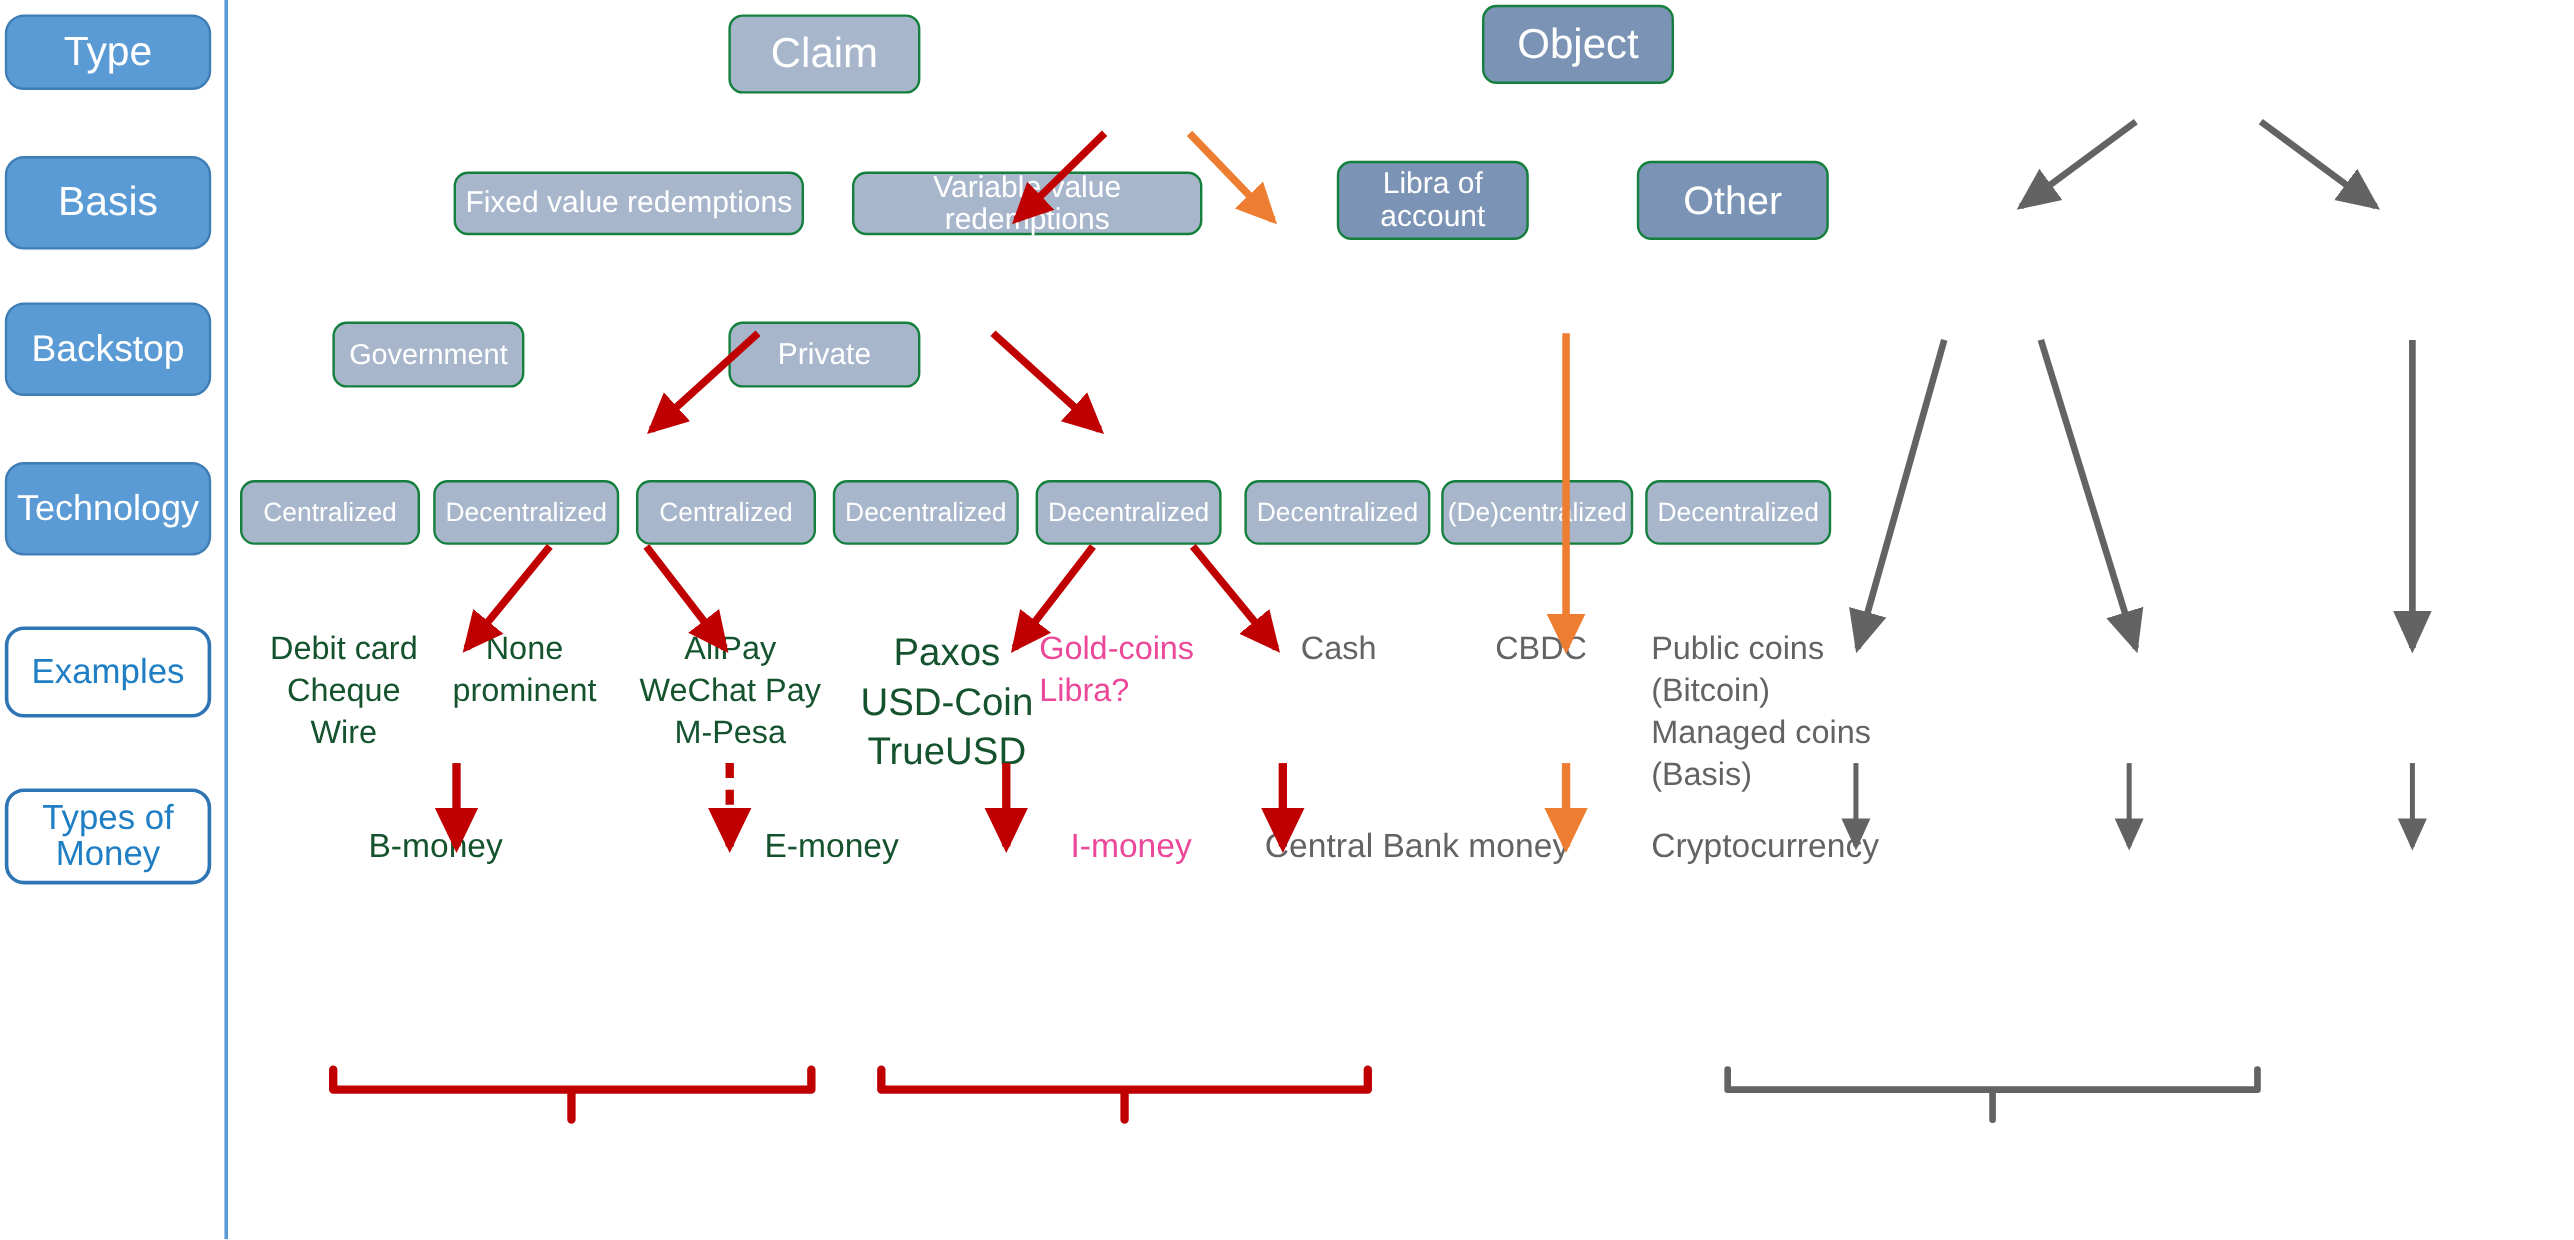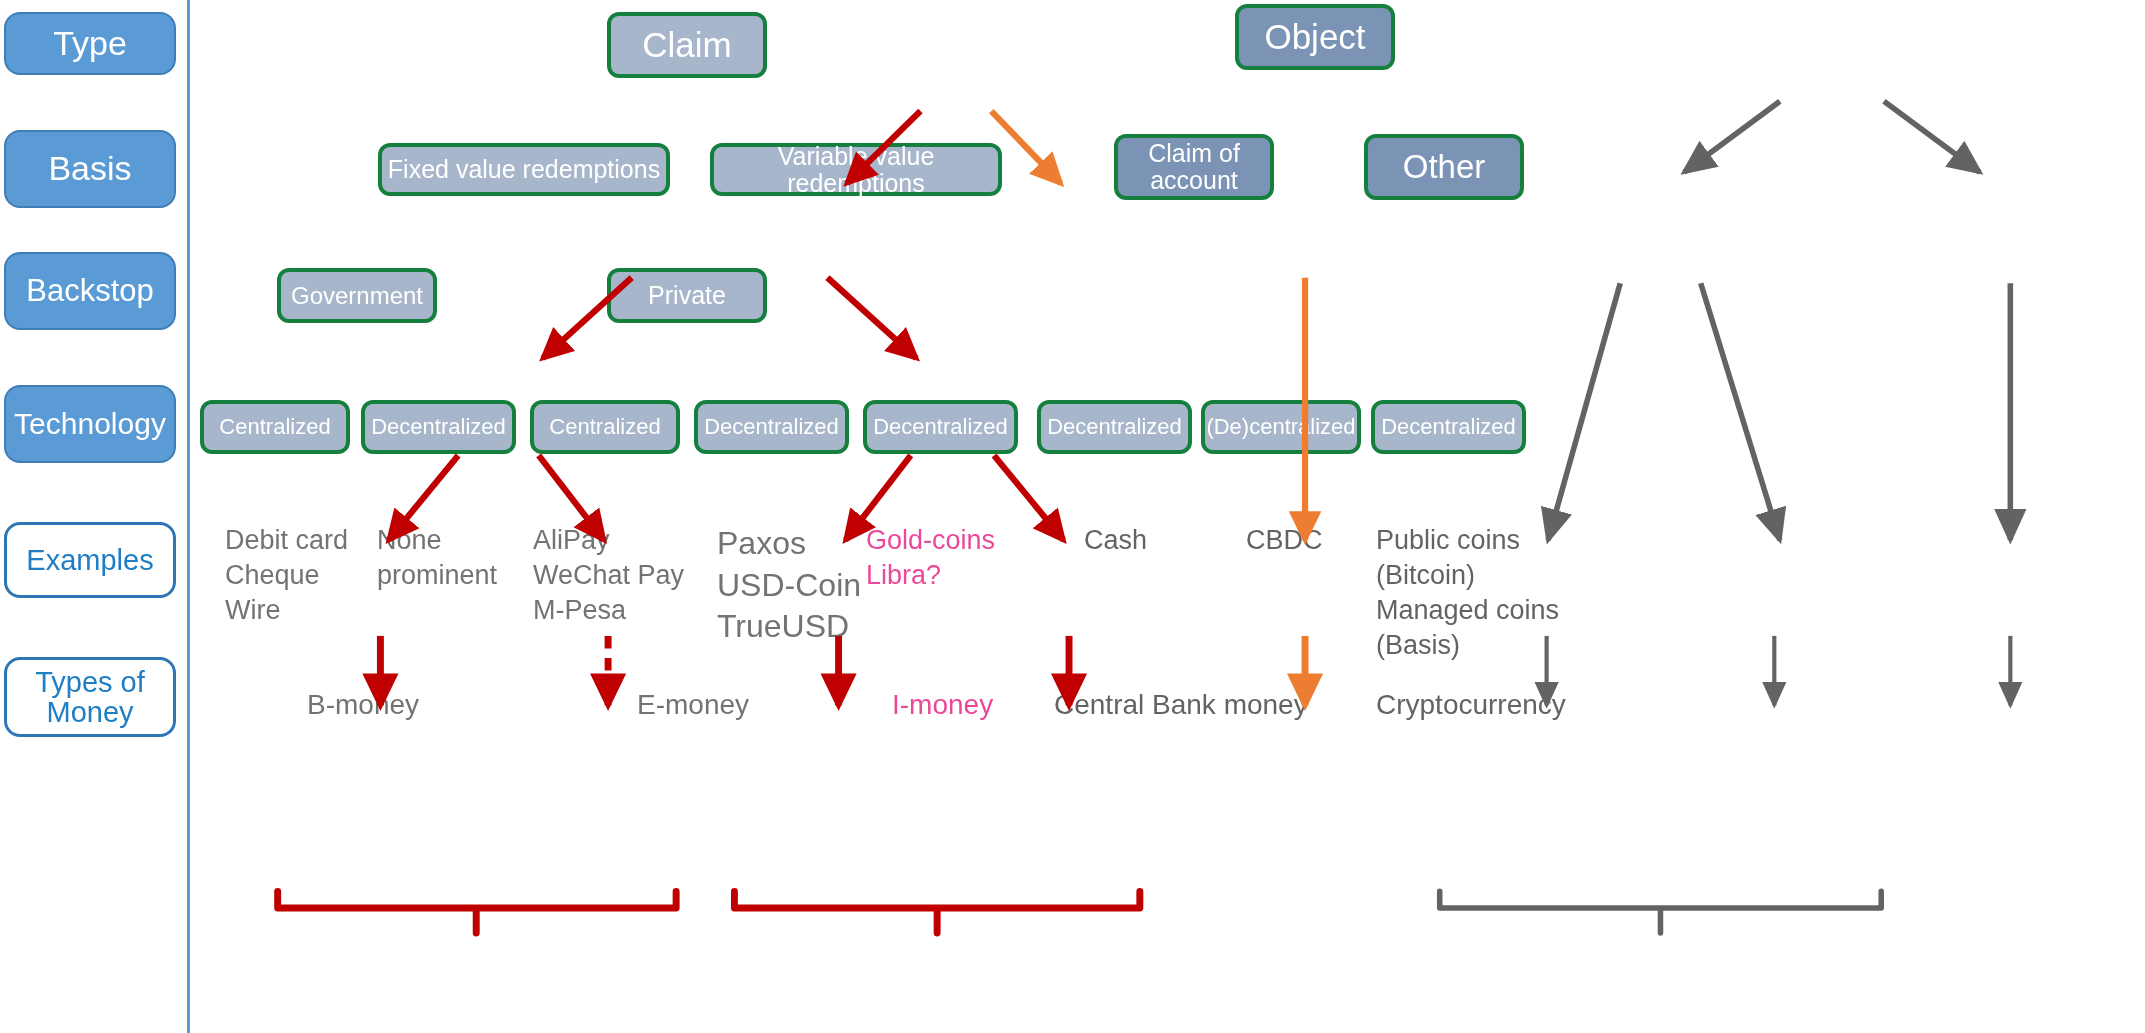--- a/index.html
+++ b/index.html
@@ -11,27 +11,27 @@
   .rail{position:absolute;left:4px;width:172px;border-radius:16px;
         display:flex;align-items:center;justify-content:center;text-align:center;
         box-sizing:border-box;line-height:1.05;}
   .rail.filled{background:#5b9bd5;border:2px solid #3f7db5;color:#ffffff;}
   .rail.hollow{background:#ffffff;border:3px solid #2e75b6;color:#1f7ec4;}
 
   
   .node{position:absolute;box-sizing:border-box;border-radius:12px;
         display:flex;align-items:center;justify-content:center;text-align:center;
         color:#ffffff;line-height:1.08;
-        border:4px solid #15803d;}
+        border:2px solid #15803d;}
   .node.light{background:#a8b6cc;}
   .node.dark{background:#7b93b4;}
 
   
   .txt{position:absolute;line-height:1.30;white-space:pre-line;}
-  .txt.red{color:#737373;}
+  .txt.red{color:#14532d;text-align:center;}
   .txt.orange{color:#ec4899;}
   .txt.gray{color:#636363;}
 
   svg.overlay{position:absolute;left:0;top:0;width:2145px;height:1033px;pointer-events:none;}
 </style>
 </head>
 <body>
 
 <div id="stage">
 
@@ -64,21 +64,21 @@
     <span>Object</span>
   </div>
 
   <div class="node light" style="left:378px;top:143px;width:292px;height:53px;font-size:25px;">
     <span>Fixed value redemptions</span>
   </div>
   <div class="node light" style="left:710px;top:143px;width:292px;height:53px;font-size:25px;">
     <span>Variable value redemptions</span>
   </div>
   <div class="node dark" style="left:1114px;top:134px;width:160px;height:66px;font-size:25px;">
-    <span>Claim of
+    <span>Libra of
 account</span>
   </div>
   <div class="node dark" style="left:1364px;top:134px;width:160px;height:66px;font-size:33px;align-items:center;">
     <span>Other</span>
   </div>
 
   <div class="node light" style="left:277px;top:268px;width:160px;height:55px;font-size:24px;">
     <span>Government</span>
   </div>
   <div class="node light" style="left:607px;top:268px;width:160px;height:55px;font-size:25px;">

